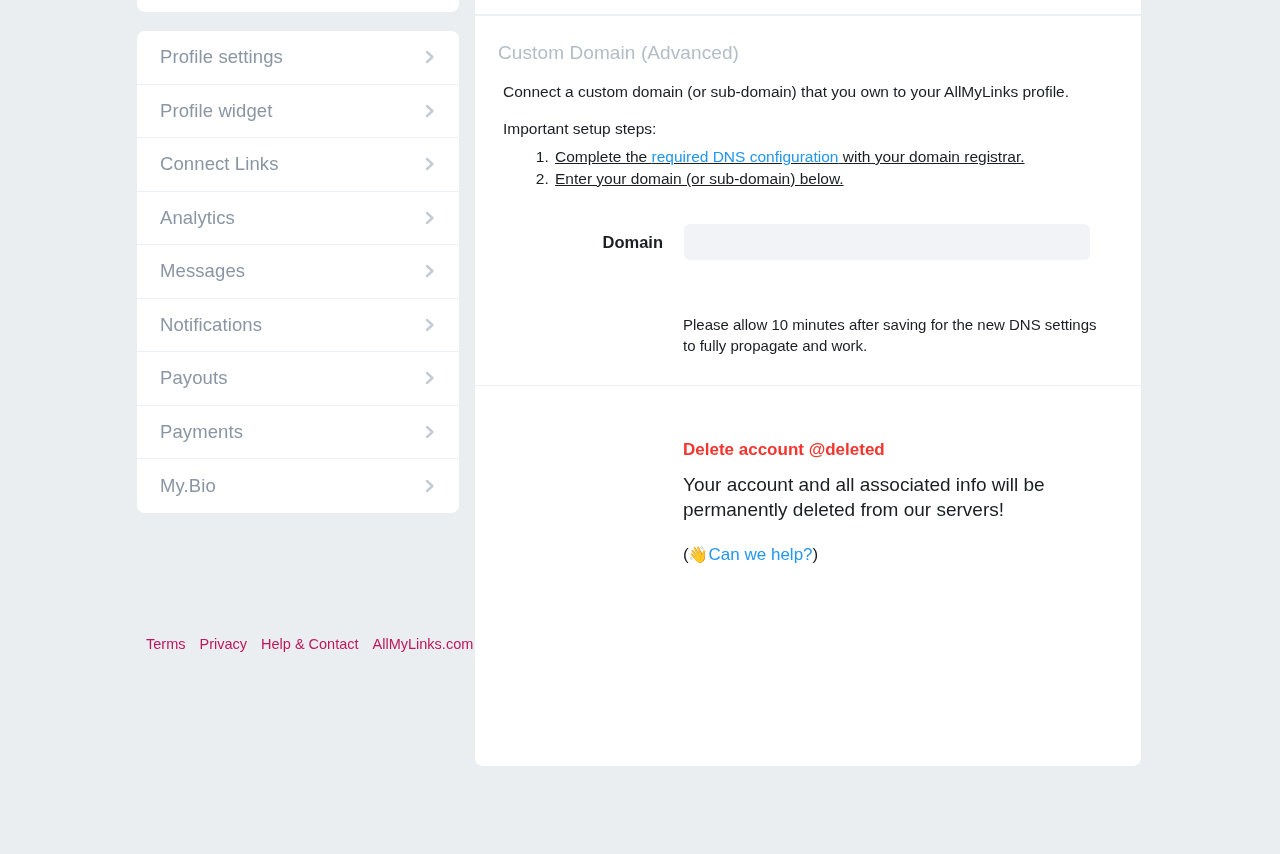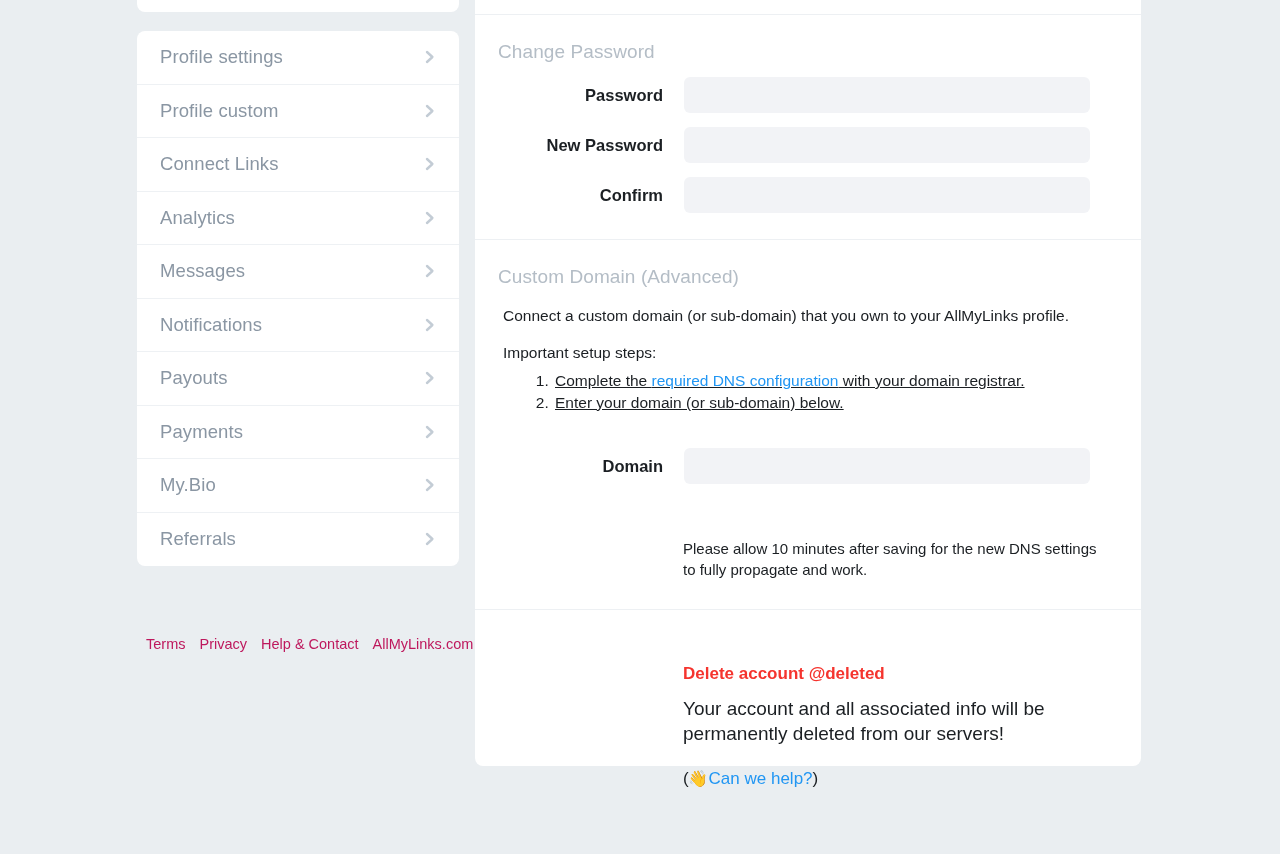--- a/index.html
+++ b/index.html
@@ -184,21 +184,21 @@
   <nav class="sidebar" id="sidebar">
       <div class="side-item">
         <span class="label">Profile settings</span>
         <span class="chev">
           <svg width="14" height="18" viewBox="0 0 14 18">
             <path d="M4 4 L9.4 9 L4 14" fill="none" stroke="#c3ccd5" stroke-width="2.4" stroke-linecap="round" stroke-linejoin="round"></path>
           </svg>
         </span>
       </div>
       <div class="side-item">
-        <span class="label">Profile custom</span>
+        <span class="label">Profile widget</span>
         <span class="chev">
           <svg width="14" height="18" viewBox="0 0 14 18">
             <path d="M4 4 L9.4 9 L4 14" fill="none" stroke="#c3ccd5" stroke-width="2.4" stroke-linecap="round" stroke-linejoin="round"></path>
           </svg>
         </span>
       </div>
       <div class="side-item">
         <span class="label">Connect Links</span>
         <span class="chev">
           <svg width="14" height="18" viewBox="0 0 14 18">
@@ -241,68 +241,40 @@
       <div class="side-item">
         <span class="label">Payments</span>
         <span class="chev">
           <svg width="14" height="18" viewBox="0 0 14 18">
             <path d="M4 4 L9.4 9 L4 14" fill="none" stroke="#c3ccd5" stroke-width="2.4" stroke-linecap="round" stroke-linejoin="round"></path>
           </svg>
         </span>
       </div>
       <div class="side-item">
         <span class="label">My.Bio</span>
-        <span class="chev">
-          <svg width="14" height="18" viewBox="0 0 14 18">
-            <path d="M4 4 L9.4 9 L4 14" fill="none" stroke="#c3ccd5" stroke-width="2.4" stroke-linecap="round" stroke-linejoin="round"></path>
-          </svg>
-        </span>
-      </div>
-      <div class="side-item">
-        <span class="label">Referrals</span>
         <span class="chev">
           <svg width="14" height="18" viewBox="0 0 14 18">
             <path d="M4 4 L9.4 9 L4 14" fill="none" stroke="#c3ccd5" stroke-width="2.4" stroke-linecap="round" stroke-linejoin="round"></path>
           </svg>
         </span>
       </div>
     </nav>
 
   <div class="footer-links" id="footer-links">
       <a href="#">Terms</a>
       <a href="#">Privacy</a>
       <a href="#">Help &amp; Contact</a>
       <a href="#">AllMyLinks.com</a>
     </div>
 
   <div class="panel">
 
     <div style="height:74px"></div>
     <div class="sep"></div>
 
-    <section class="section">
-      <div class="sec-title">Change Password</div>
-
-      <div class="form-row">
-        <div class="fl">Password</div>
-        <input class="field" type="password" placeholder="" style="">
-      </div>
-
-      <div class="form-row">
-        <div class="fl">New Password</div>
-        <input class="field" type="password" placeholder="" style="">
-      </div>
-
-      <div class="form-row">
-        <div class="fl">Confirm</div>
-        <input class="field" type="password" placeholder="" style="">
-      </div>
-
-      <div style="height:26px"></div>
-    </section>
 
     <div class="sep"></div>
 
     <section class="section">
       <div class="sec-title">Custom Domain (Advanced)</div>
 
       <div class="copy p1">Connect a custom domain (or sub-domain) that you own to your AllMyLinks profile.</div>
       <div class="copy p2">Important setup steps:</div>
 
       <ol class="steps">

